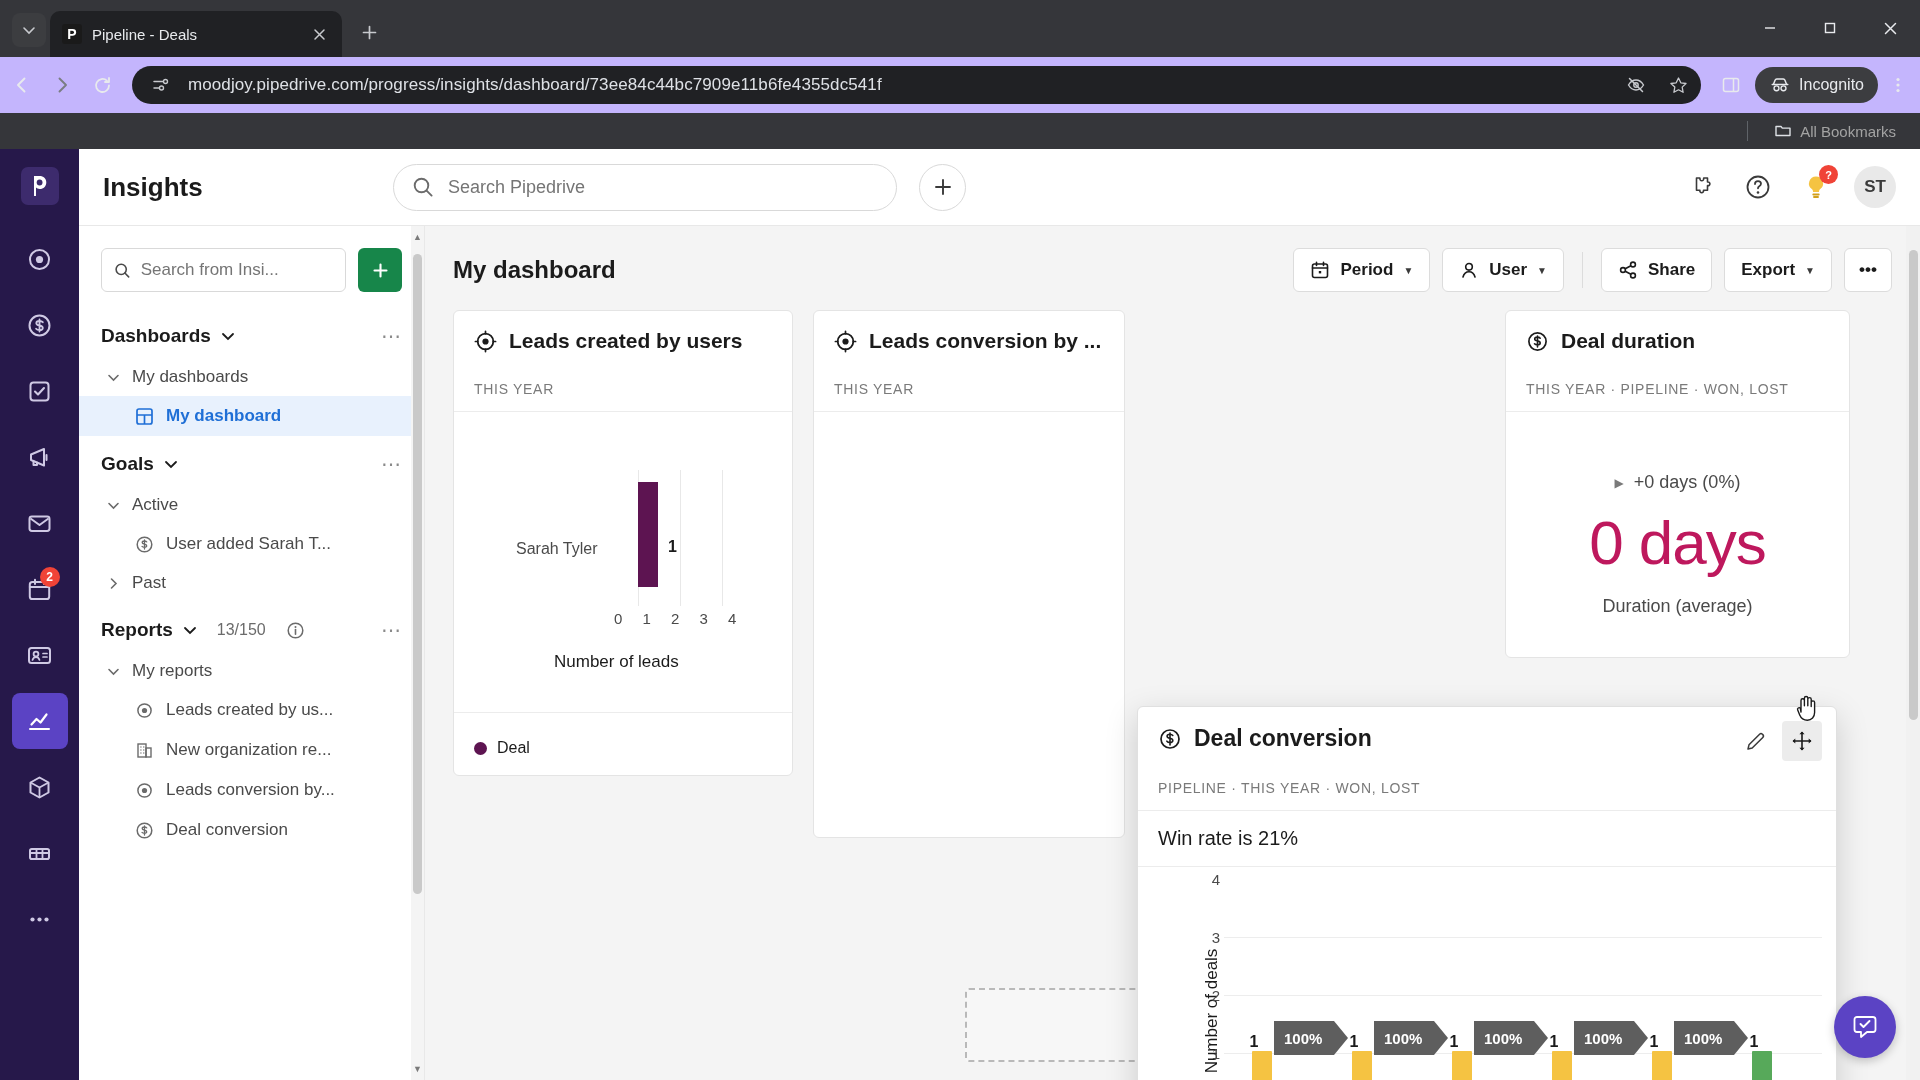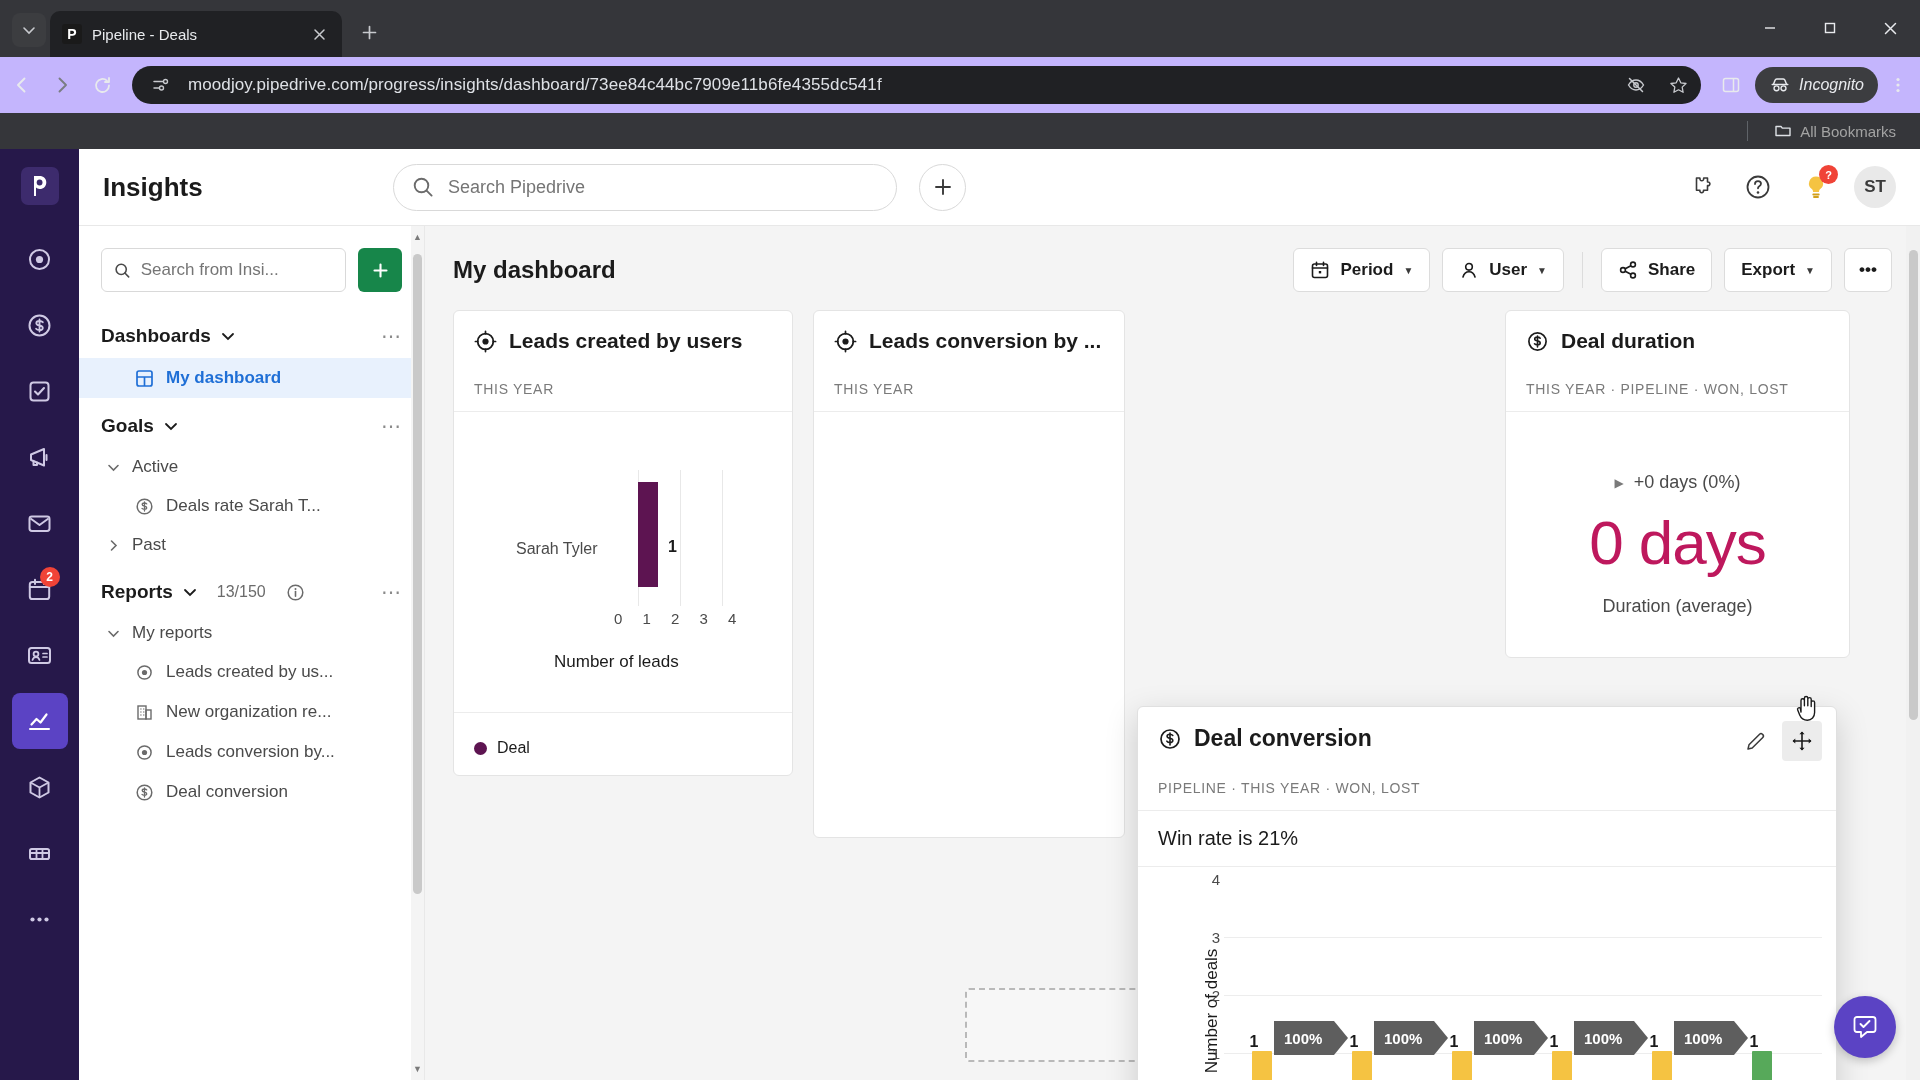--- a/index.html
+++ b/index.html
@@ -37,21 +37,21 @@
   .toolbar { height: 56px; background: #c4b5fd; display: flex; align-items: center; padding: 0 4px; gap: 4px; }
   .navbtn { width: 36px; height: 36px; border-radius: 50%; display: flex; align-items: center; justify-content: center; }
   .omnibox {
     flex: 1; height: 38px; background: #202124; border-radius: 19px; margin: 0 8px;
     display: flex; align-items: center; padding: 0 8px 0 14px; gap: 12px;
   }
   .omnibox-url { color: #dee1e6; font-size: 17px; white-space: nowrap; overflow: hidden; flex: 1; letter-spacing: 0.1px; }
   .omni-icon { width: 30px; height: 30px; display: flex; align-items: center; justify-content: center; flex-shrink: 0; }
   .incognito-pill {
     height: 36px; display: flex; align-items: center; gap: 8px; padding: 0 14px;
-    border-radius: 18px; background: #3c3d40; color: #e8eaed; font-size: 16px; margin-left: 4px; font-style: italic;
+    border-radius: 18px; background: #3c3d40; color: #e8eaed; font-size: 16px; margin-left: 4px;
   }
   .tb-right { display: flex; align-items: center; gap: 2px; }
 
   .bookmarkbar { height: 36px; background: #35363a; display: flex; align-items: center; justify-content: flex-end; padding-right: 16px; gap: 8px; }
   .bookmark-item { display: flex; align-items: center; gap: 8px; color: #a3a3a3; font-size: 15px; padding: 4px 8px; border-radius: 4px; }
   .bm-divider { width: 1px; height: 20px; background: #5f6368; margin-right: 10px; }
 
   
   .app { flex: 1; display: flex; background: #ffffff; overflow: hidden; }
 
@@ -517,20 +517,26 @@
 
           <div class="sb-scroll">
 
             <div class="sb-section">
               <span class="sb-section-title">Dashboards</span>
               <svg width="14" height="14" viewBox="0 0 14 14">
                 <path d="M2 5l5 5 5-5" stroke="#1b1b1b" stroke-width="1.8" fill="none" stroke-linecap="round"></path>
               </svg>
               <span class="sb-dots">⋯</span>
             </div>
+            <div class="sb-group">
+              <svg width="13" height="13" viewBox="0 0 13 13">
+                <path d="M2 4.5l4.5 4.5L11 4.5" stroke="#6b6b6b" stroke-width="1.6" fill="none" stroke-linecap="round"></path>
+              </svg>
+              <span>My dashboards</span>
+            </div>
             <div class="sb-item active">
               <svg width="19" height="19" viewBox="0 0 19 19">
                 <rect x="2" y="2" width="15" height="15" rx="2" stroke="#1f6fd6" stroke-width="1.7" fill="none"></rect>
                 <path d="M2 8h15M9.5 8v9" stroke="#1f6fd6" stroke-width="1.7"></path>
               </svg>
               <span class="lbl">My dashboard</span>
             </div>
 
             <div class="sb-section">
               <span class="sb-section-title">Goals</span>
@@ -543,21 +549,21 @@
               <svg width="13" height="13" viewBox="0 0 13 13">
                 <path d="M2 4.5l4.5 4.5L11 4.5" stroke="#6b6b6b" stroke-width="1.6" fill="none" stroke-linecap="round"></path>
               </svg>
               <span>Active</span>
             </div>
             <div class="sb-item">
               <svg width="19" height="19" viewBox="0 0 19 19">
                 <circle cx="9.5" cy="9.5" r="7.3" stroke="#6b6b6b" stroke-width="1.5" fill="none"></circle>
                 <path d="M9.5 5v9M11.7 6.9c-.5-.6-1.3-.9-2.3-.9-1.3 0-2.2.6-2.2 1.5s.8 1.3 2.2 1.6c1.5.3 2.3.7 2.3 1.7 0 .9-1 1.5-2.3 1.5-1 0-1.9-.3-2.4-.9" stroke="#6b6b6b" stroke-width="1.3" fill="none" stroke-linecap="round"></path>
               </svg>
-              <span class="lbl">Deals rate Sarah T...</span>
+              <span class="lbl">User added Sarah T...</span>
             </div>
             <div class="sb-group">
               <svg width="13" height="13" viewBox="0 0 13 13">
                 <path d="M4.5 2L9 6.5 4.5 11" stroke="#6b6b6b" stroke-width="1.6" fill="none" stroke-linecap="round"></path>
               </svg>
               <span>Past</span>
             </div>
 
             <div class="sb-section">
               <span class="sb-section-title">Reports</span>

